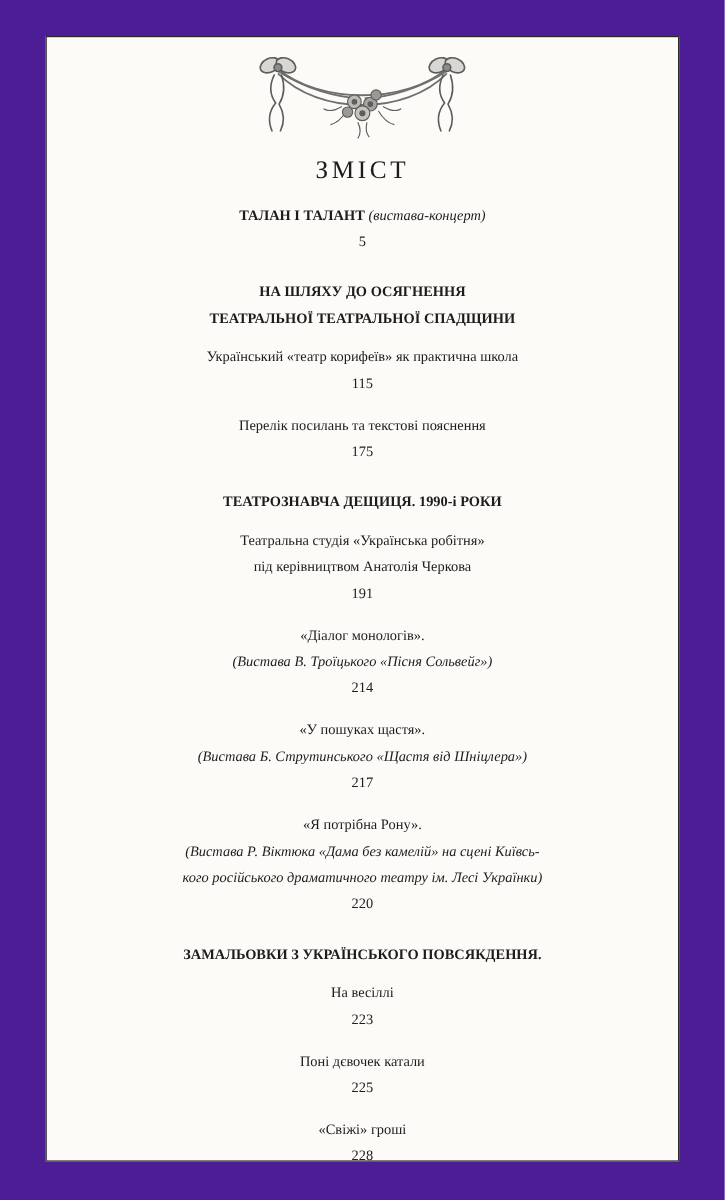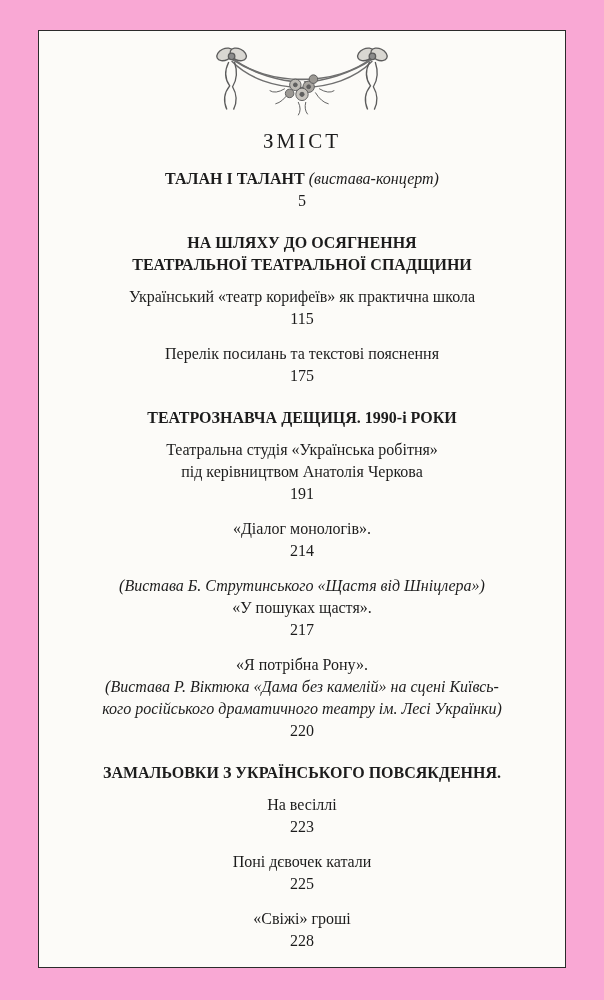--- a/index.html
+++ b/index.html
@@ -6,21 +6,21 @@
     margin: 0;
     padding: 0;
     background: #f4f3f0;
     font-family: "Liberation Serif", "DejaVu Serif", serif;
     color: #1c1c1c;
   }
   .scan {
     position: relative;
     width: 604px;
     height: 1000px;
-    background: #f9a8d4;
+    background: #4c1d95;
     overflow: hidden;
   }
   .page-border {
     position: absolute;
     left: 38px;
     top: 30px;
     width: 528px;
     height: 938px;
     border: 1px solid #2b2b2b;
     background: #fcfbf8;
@@ -34,21 +34,21 @@
   }
   .toc-title {
     text-align: center;
     font-size: 21px;
     letter-spacing: 3px;
     margin: 6px 0 14px 0;
     font-weight: 500;
   }
   .toc-list {
     text-align: center;
-    font-size: 16px;
+    font-size: 12px;
     line-height: 22px;
   }
   .toc-block {
     margin: 0 0 13px 0;
   }
   .toc-block.heading {
     margin-top: 20px;
     margin-bottom: 10px;
   }
   .seg-bold {
@@ -134,25 +134,26 @@
         <div class="toc-block heading">
           <div class="toc-line"><span class="seg-bold">ТЕАТРОЗНАВЧА ДЕЩИЦЯ. 1990-і РОКИ</span></div>
         </div>
         <div class="toc-block">
           <div class="toc-line"><span class="seg-normal">Театральна студія «Українська робітня»</span></div>
           <div class="toc-line"><span class="seg-normal">під керівництвом Анатолія Черкова</span></div>
           <div class="toc-page">191</div>
         </div>
         <div class="toc-block">
           <div class="toc-line"><span class="seg-normal">«Діалог монологів».</span></div>
+          <div class="toc-line"><span class="seg-italic">(Вистава В. Троїцького «Пісня Сольвейг»)</span></div>
           <div class="toc-page">214</div>
         </div>
         <div class="toc-block">
+          <div class="toc-line"><span class="seg-normal">«У пошуках щастя».</span></div>
           <div class="toc-line"><span class="seg-italic">(Вистава Б. Струтинського «Щастя від Шніцлера»)</span></div>
-          <div class="toc-line"><span class="seg-normal">«У пошуках щастя».</span></div>
           <div class="toc-page">217</div>
         </div>
         <div class="toc-block">
           <div class="toc-line"><span class="seg-normal">«Я потрібна Рону».</span></div>
           <div class="toc-line"><span class="seg-italic">(Вистава Р. Віктюка «Дама без камелій» на сцені Київсь-</span></div>
           <div class="toc-line"><span class="seg-italic">кого російського драматичного театру ім. Лесі Українки)</span></div>
           <div class="toc-page">220</div>
         </div>
         <div class="toc-block heading">
           <div class="toc-line"><span class="seg-bold">ЗАМАЛЬОВКИ З УКРАЇНСЬКОГО ПОВСЯКДЕННЯ.</span></div>

